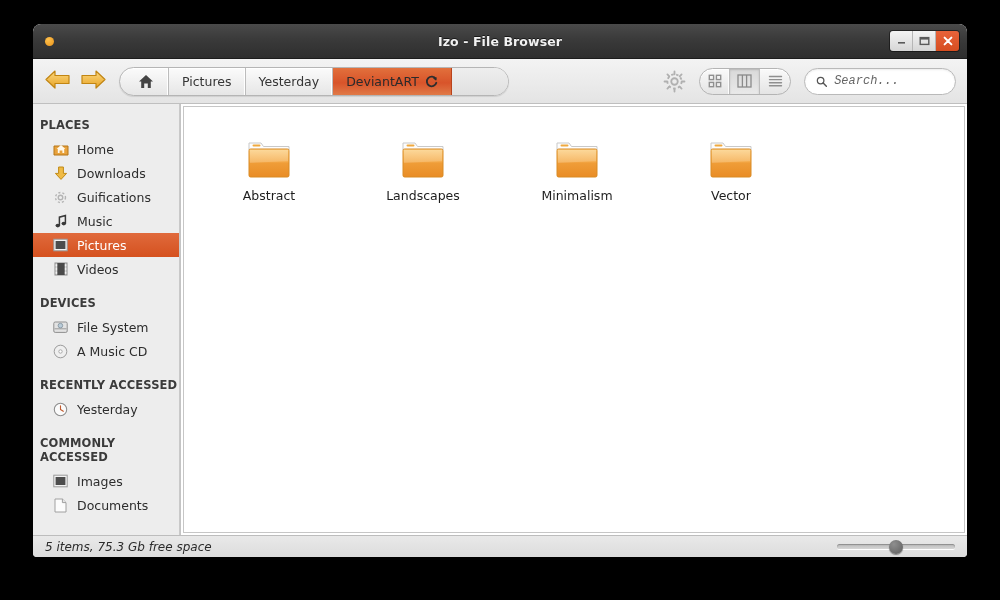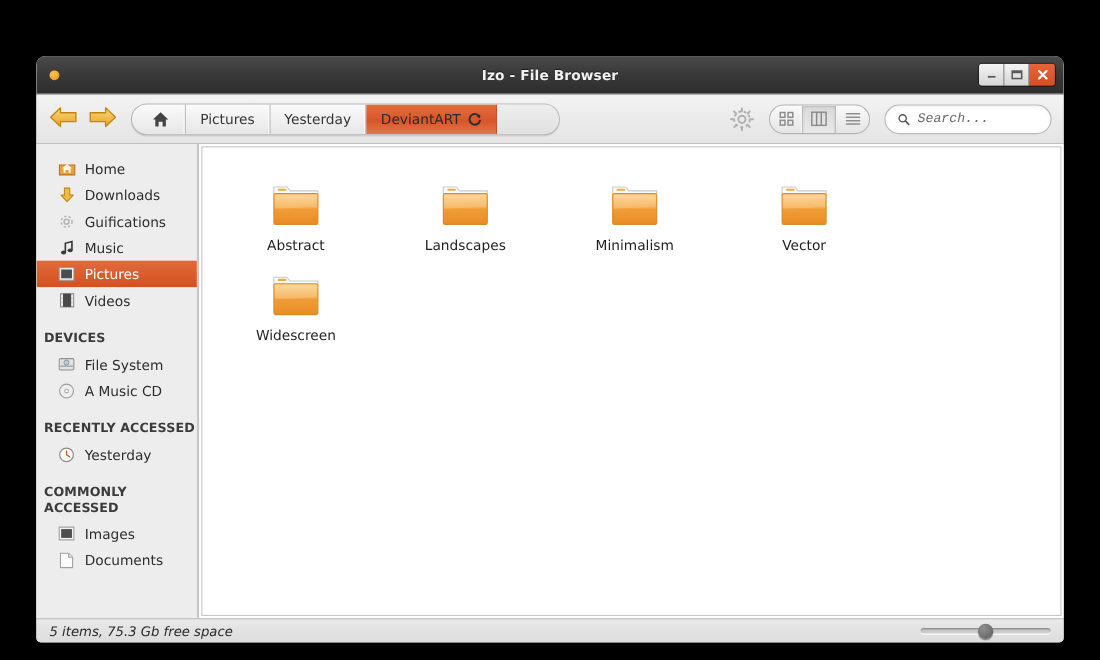--- a/index.html
+++ b/index.html
@@ -15,21 +15,21 @@
   #desktop {
     position: relative;
     width: 1000px; height: 600px;
     background: #000000;
     border-radius: 26px;
   }
 
   
   #window {
     position: absolute;
-    left: 33px; top: 51px;
+    left: 33px; top: 24px;
     width: 934px; height: 533px;
     border-radius: 8px 8px 4px 4px;
     background: #ececec;
     box-shadow: 0 2px 8px rgba(0,0,0,.55);
     overflow: hidden;
     display: flex;
     flex-direction: column;
   }
 
   
@@ -439,20 +439,21 @@
         </div>
 
       </div>
     </div>
 
     <div id="body">
 
       <div id="sidebar">
 
         <div class="sb-group">
+          <div class="sb-heading">PLACES</div>
 
           <div class="sb-item">
             <span class="sb-ico">
               <svg width="16" height="14" viewBox="0 0 16 14">
                 <path d="M1 4 L1 13 L15 13 L15 4 Z" fill="#e8a23c" stroke="#b57718" stroke-width="1"></path>
                 <path d="M8 3 L12.4 7 L11.2 7 L11.2 11 L9.4 11 L9.4 8.6 L6.6 8.6 L6.6 11 L4.8 11 L4.8 7 L3.6 7 Z" fill="#fff8ea"></path>
               </svg>
             </span>
             <span>Home</span>
           </div>
@@ -629,29 +630,20 @@
             <div class="fileitem">
               <svg width="48" height="44" viewBox="0 0 48 44">
                 <path d="M4 6 L16 6 L18.5 9.5 L44 9.5 L44 13 L4 13 Z" fill="#fdfdfd" stroke="#c9c9c9" stroke-width="1"></path>
                 <rect x="7.5" y="7.5" width="8" height="2" rx="1" fill="#f0a93f"></rect>
                 <rect x="4" y="12" width="40" height="28" rx="1.6" fill="url(#fb)" stroke="#d98b24" stroke-width="1"></rect>
                 <path d="M5 13 L43 13 L43 24 L5 26 Z" fill="#ffffff" opacity=".16"></path>
               </svg>
               <span class="label">Vector</span>
             </div>
 
-            <div class="fileitem">
-              <svg width="48" height="44" viewBox="0 0 48 44">
-                <path d="M4 6 L16 6 L18.5 9.5 L44 9.5 L44 13 L4 13 Z" fill="#fdfdfd" stroke="#c9c9c9" stroke-width="1"></path>
-                <rect x="7.5" y="7.5" width="8" height="2" rx="1" fill="#f0a93f"></rect>
-                <rect x="4" y="12" width="40" height="28" rx="1.6" fill="url(#fb)" stroke="#d98b24" stroke-width="1"></rect>
-                <path d="M5 13 L43 13 L43 24 L5 26 Z" fill="#ffffff" opacity=".16"></path>
-              </svg>
-              <span class="label">Widescreen</span>
-            </div>
 
           </div>
         </div>
       </div>
 
     </div>
 
     <div id="statusbar">
       <span id="status-text">5 items, 75.3 Gb free space</span>
       <div id="zoomslider">

